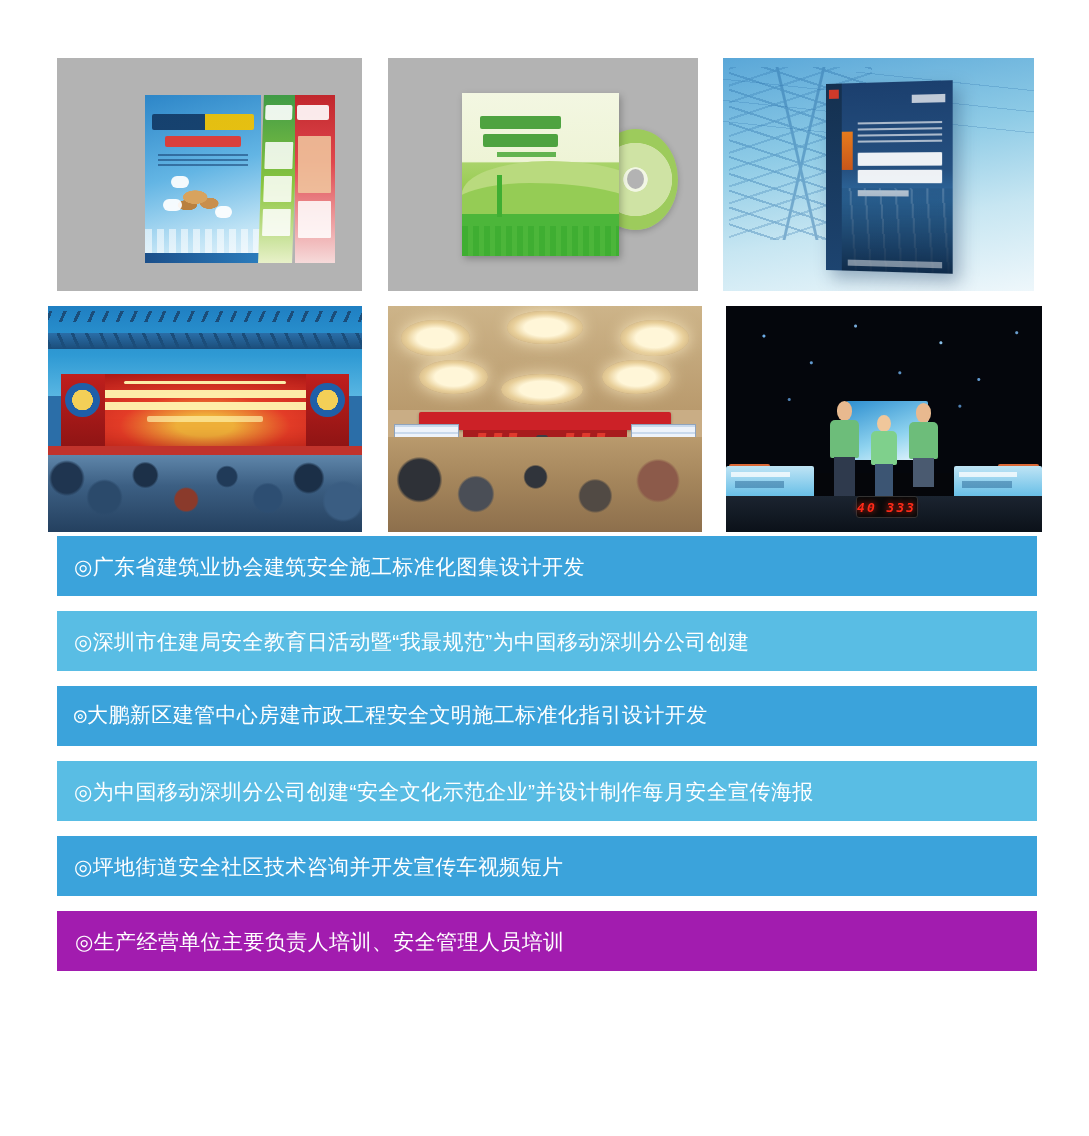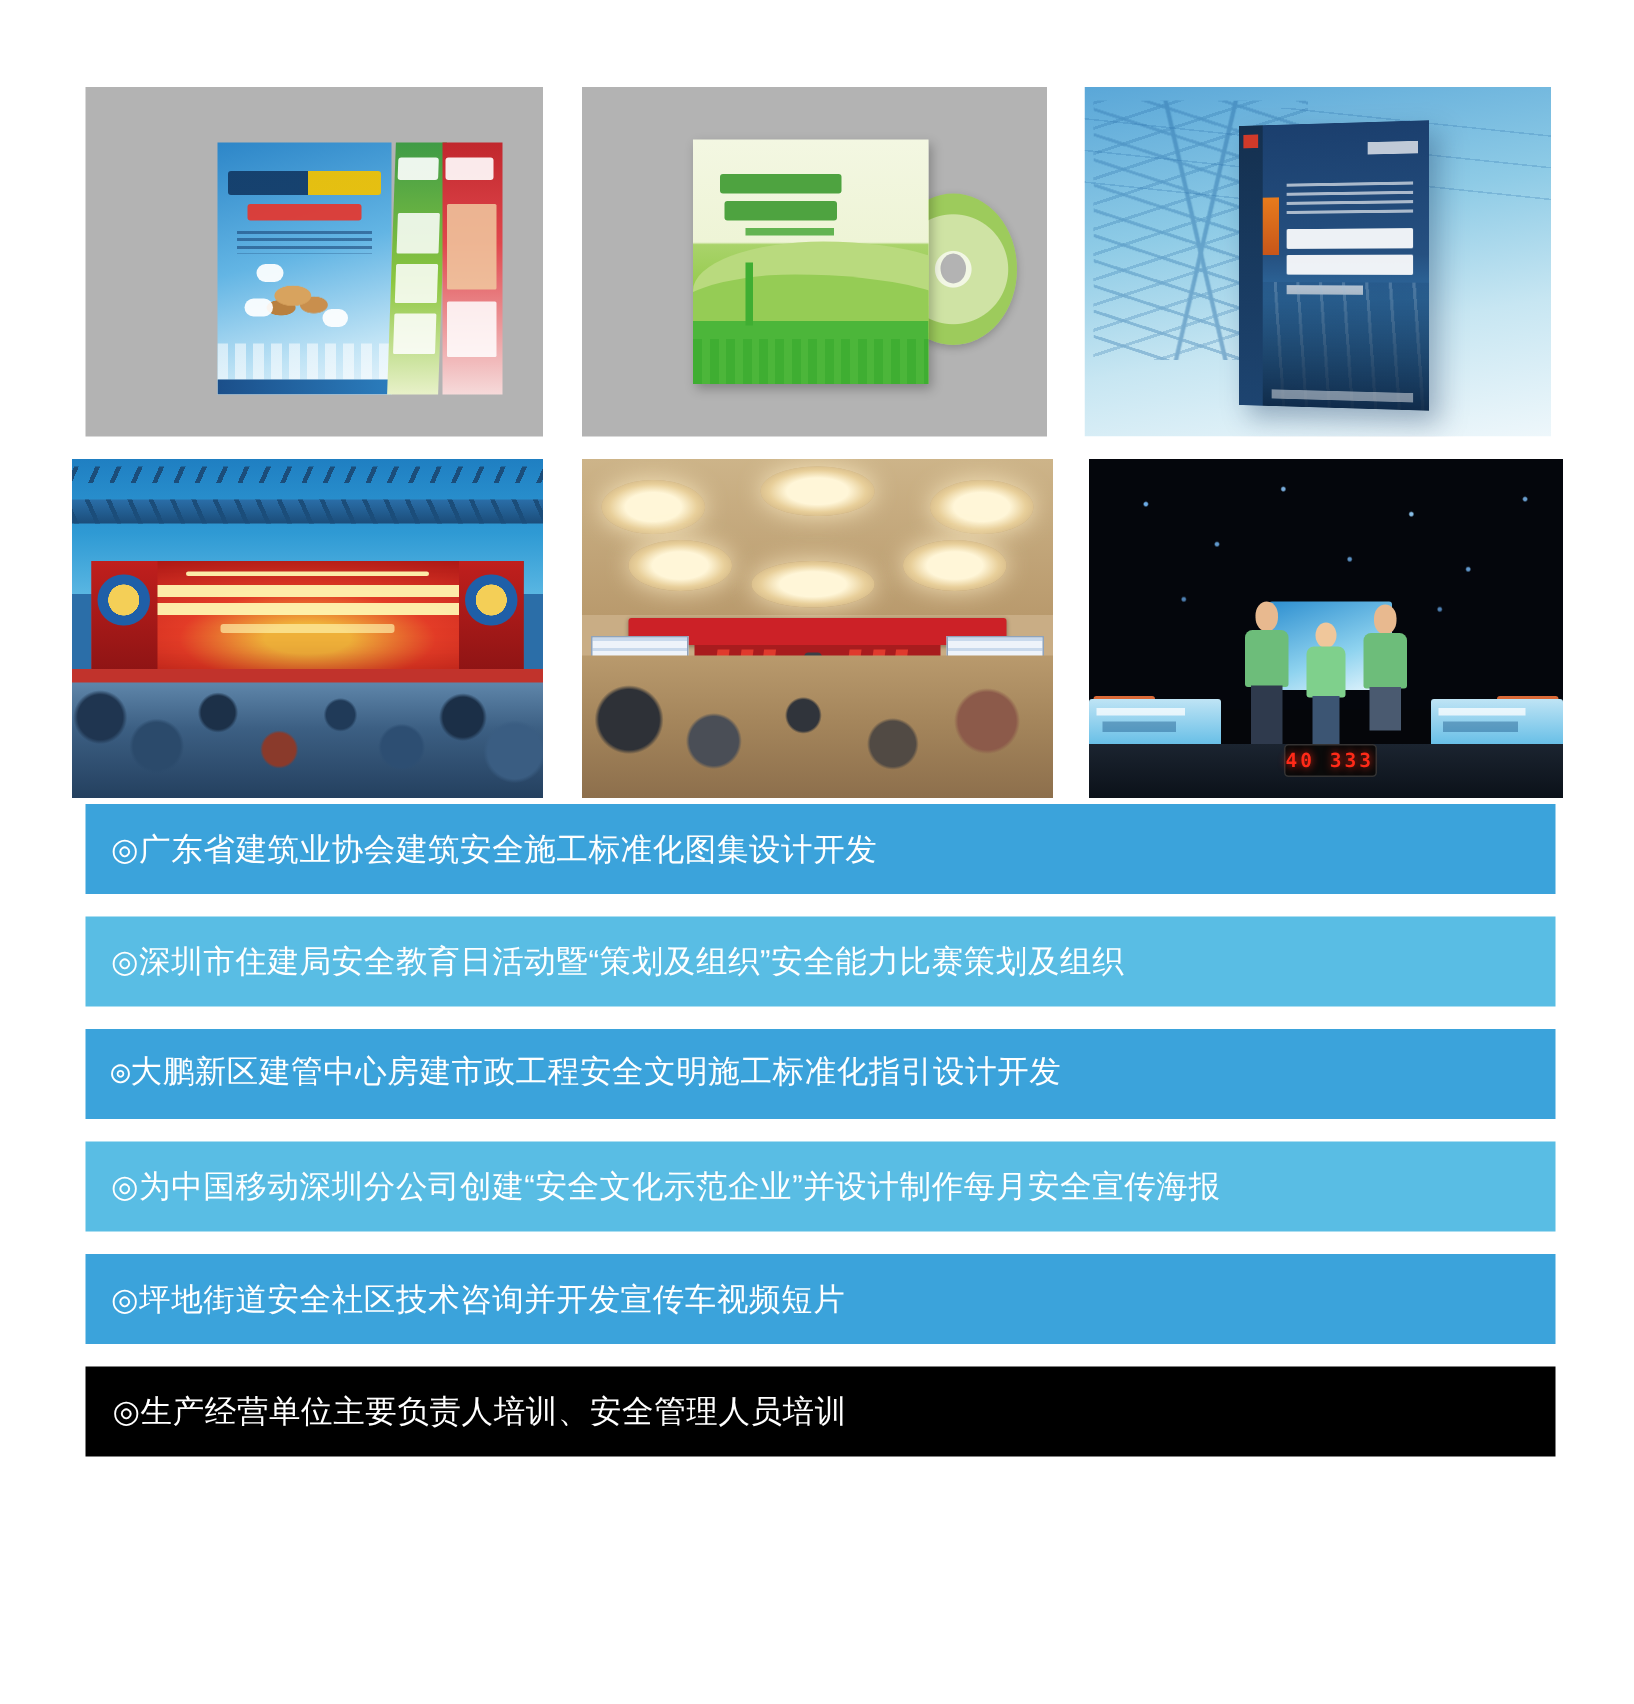--- a/index.html
+++ b/index.html
@@ -171,21 +171,21 @@
   .pq-desk:after{content:"";position:absolute;left:10%;top:45%;width:56%;height:22%;background:rgba(30,90,140,.45);}
   .pq-person{position:absolute;bottom:14%;border-radius:6px 6px 2px 2px;}
   .pq-head{position:absolute;border-radius:50%;background:#e8b98f;}
   .pq-torso{position:absolute;background:#6dbd7a;border-radius:5px 5px 2px 2px;}
   .pq-legs{position:absolute;background:#2f3a4d;}
   .pq-floor{position:absolute;left:0;bottom:0;width:100%;height:16%;
     background:linear-gradient(180deg,#1b2430 0%,#0b1119 100%);}
   .pq-timer{position:absolute;left:41%;bottom:6%;width:19%;height:9%;background:#0a0a0a;border-radius:3px;
     border:1px solid #333;display:flex;align-items:center;justify-content:center;}
   .pq-digits{color:#ff2a18;font-family:"DejaVu Sans Mono","Liberation Mono",monospace;
-    font-size:13px;font-weight:bold;letter-spacing:2px;text-shadow:0 0 6px rgba(255,40,20,.9);}
+    font-size:13px;font-weight:bold;letter-spacing:2px;text-shadow:0 0 6px rgba(255,40,20,.9);font-style:italic;}
   .pq-side{position:absolute;bottom:19%;height:11%;width:13%;
     background:linear-gradient(180deg,#e8703a,#c6442a);opacity:.95;border-radius:2px;}
   .pq-side.l{left:1%;}.pq-side.r{right:1%;}
 
   
   .list{position:absolute;left:57px;top:536px;width:980px;}
   .bar{
     height:60px;margin-bottom:15px;display:flex;align-items:center;
     padding-left:17px;box-sizing:border-box;color:#ffffff;
     font-size:21px;letter-spacing:.4px;white-space:nowrap;
@@ -340,29 +340,29 @@
         </div>
       </div>
     </div>
   </div>
 
   <div class="list">
     <div class="bar" style="background:#3ba3db;">
       <span class="txt">◎广东省建筑业协会建筑安全施工标准化图集设计开发</span>
     </div>
     <div class="bar" style="background:#59bde4;">
-      <span class="txt">◎深圳市住建局安全教育日活动暨“策划及组织”安全能力比赛策划及组织</span>
+      <span class="txt">◎深圳市住建局安全教育日活动暨“我最规范”为中国移动深圳分公司创建</span>
     </div>
     <div class="bar" style="background:#3ba3db;font-family:Liberation Mono, monospace;">
       <span class="txt">◎大鹏新区建管中心房建市政工程安全文明施工标准化指引设计开发</span>
     </div>
     <div class="bar" style="background:#59bde4;">
       <span class="txt">◎为中国移动深圳分公司创建“安全文化示范企业”并设计制作每月安全宣传海报</span>
     </div>
     <div class="bar" style="background:#3ba3db;">
       <span class="txt">◎坪地街道安全社区技术咨询并开发宣传车视频短片</span>
     </div>
-    <div class="bar" style="background:#000000;padding-left:18px;">
+    <div class="bar" style="background:#a21caf;padding-left:18px;">
       <span class="txt">◎生产经营单位主要负责人培训、安全管理人员培训</span>
     </div>
   </div>
 
 </div>
 
 </body></html>

